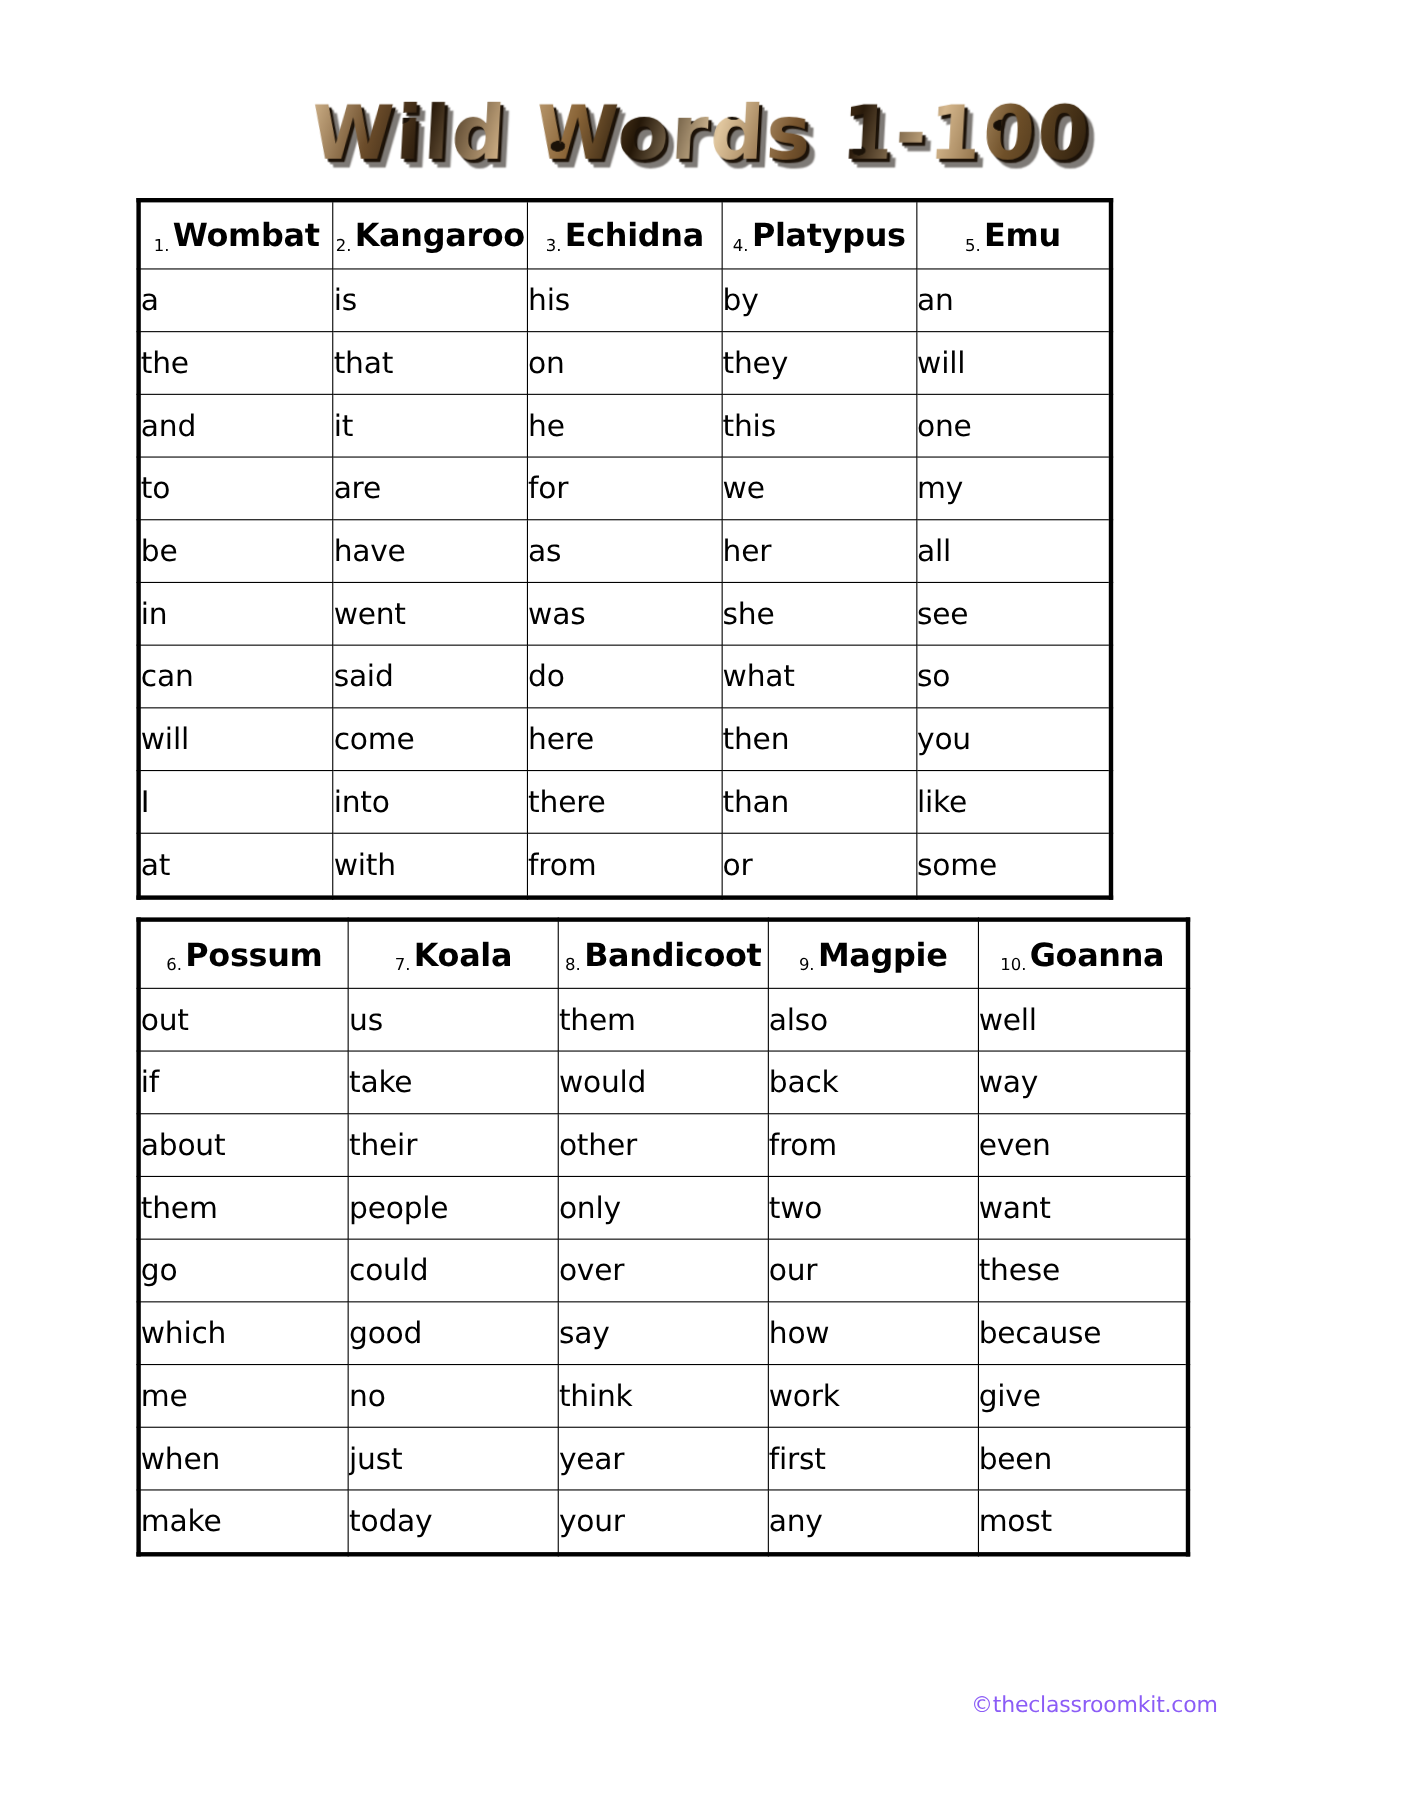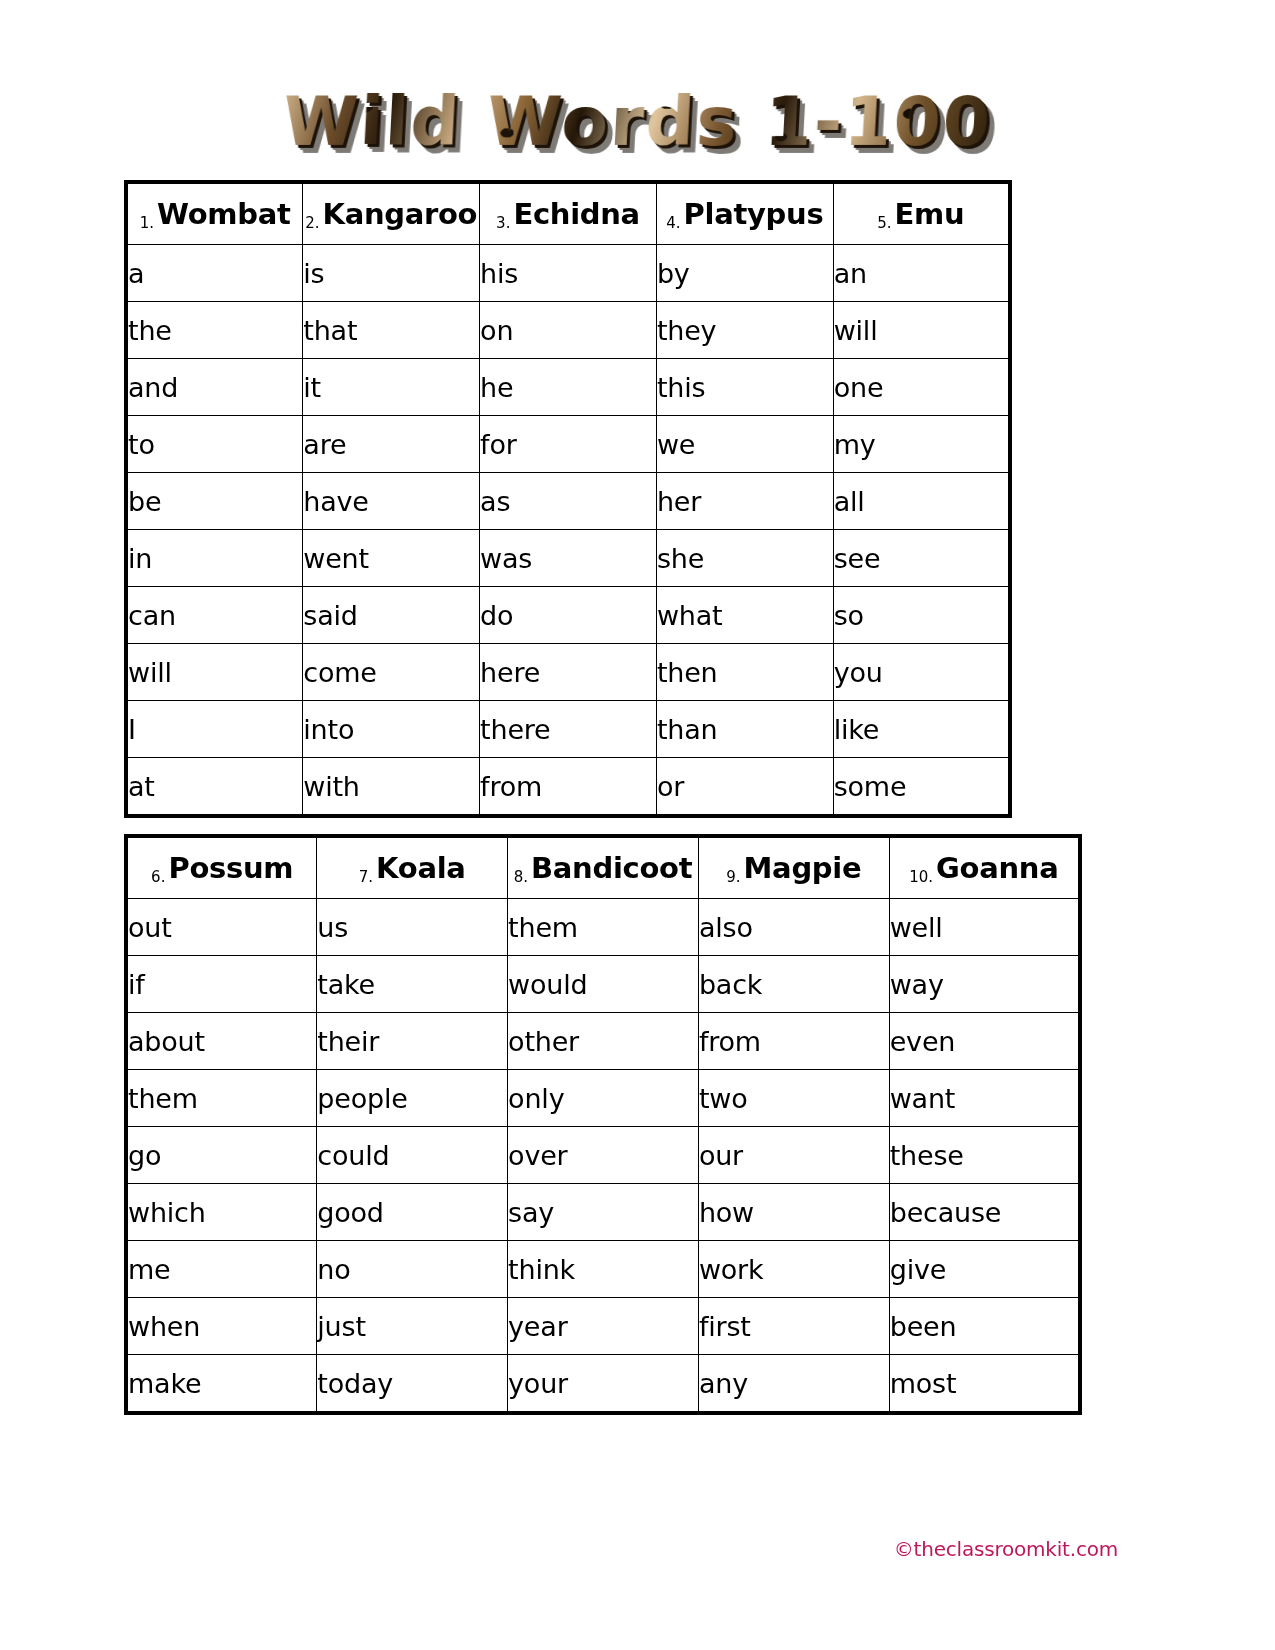--- a/index.html
+++ b/index.html
@@ -114,25 +114,25 @@
     font-weight: normal;
     color: #000000;
     letter-spacing: -0.2px;
     white-space: nowrap;
     overflow: hidden;
   }
 
   
   .footer {
     position: absolute;
-    right: 157px;
+    right: 168px;
     top: 1537px;
     font-family: "DejaVu Sans", sans-serif;
     font-size: 20px;
-    color: #be185d;
+    color: #8b5cf6;
     letter-spacing: -0.2px;
     white-space: nowrap;
   }
 </style>
 </head>
 <body>
 
 <div class="page">
 
   <div class="title-wrap">

